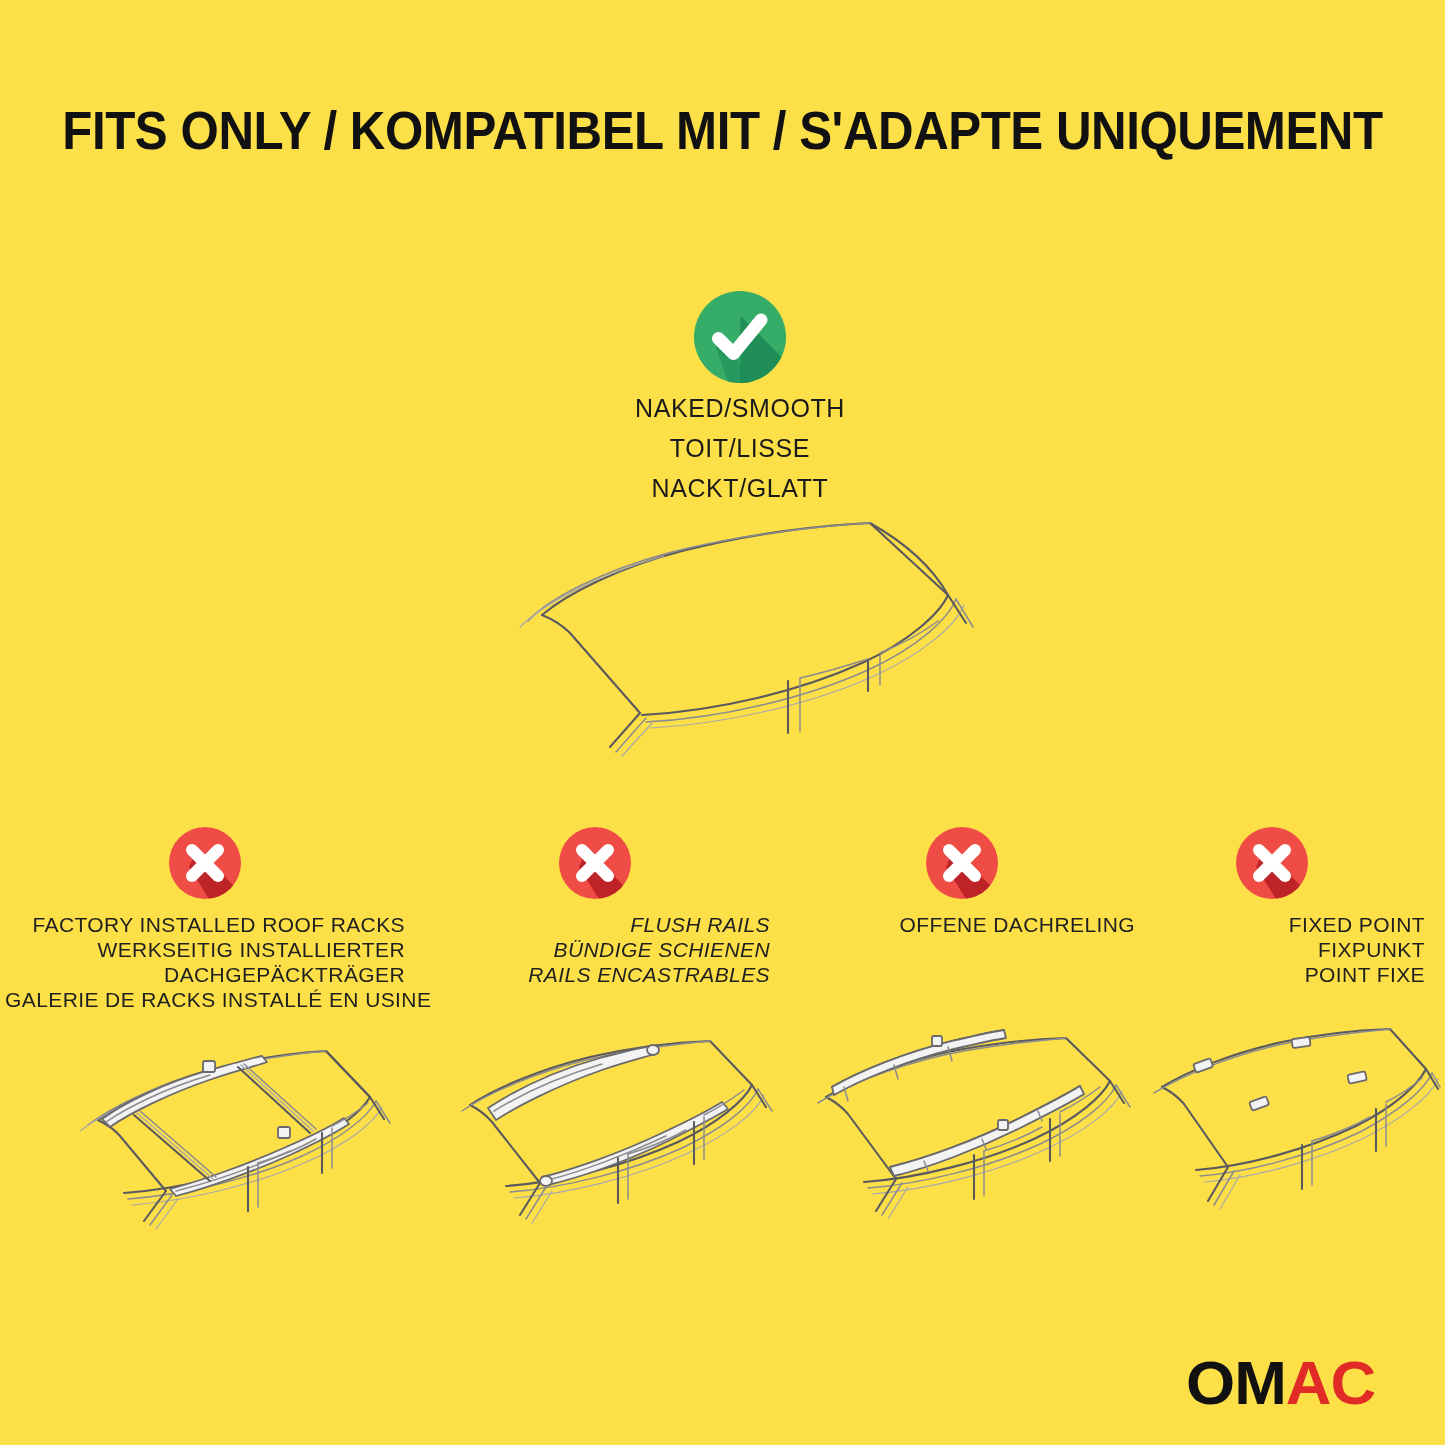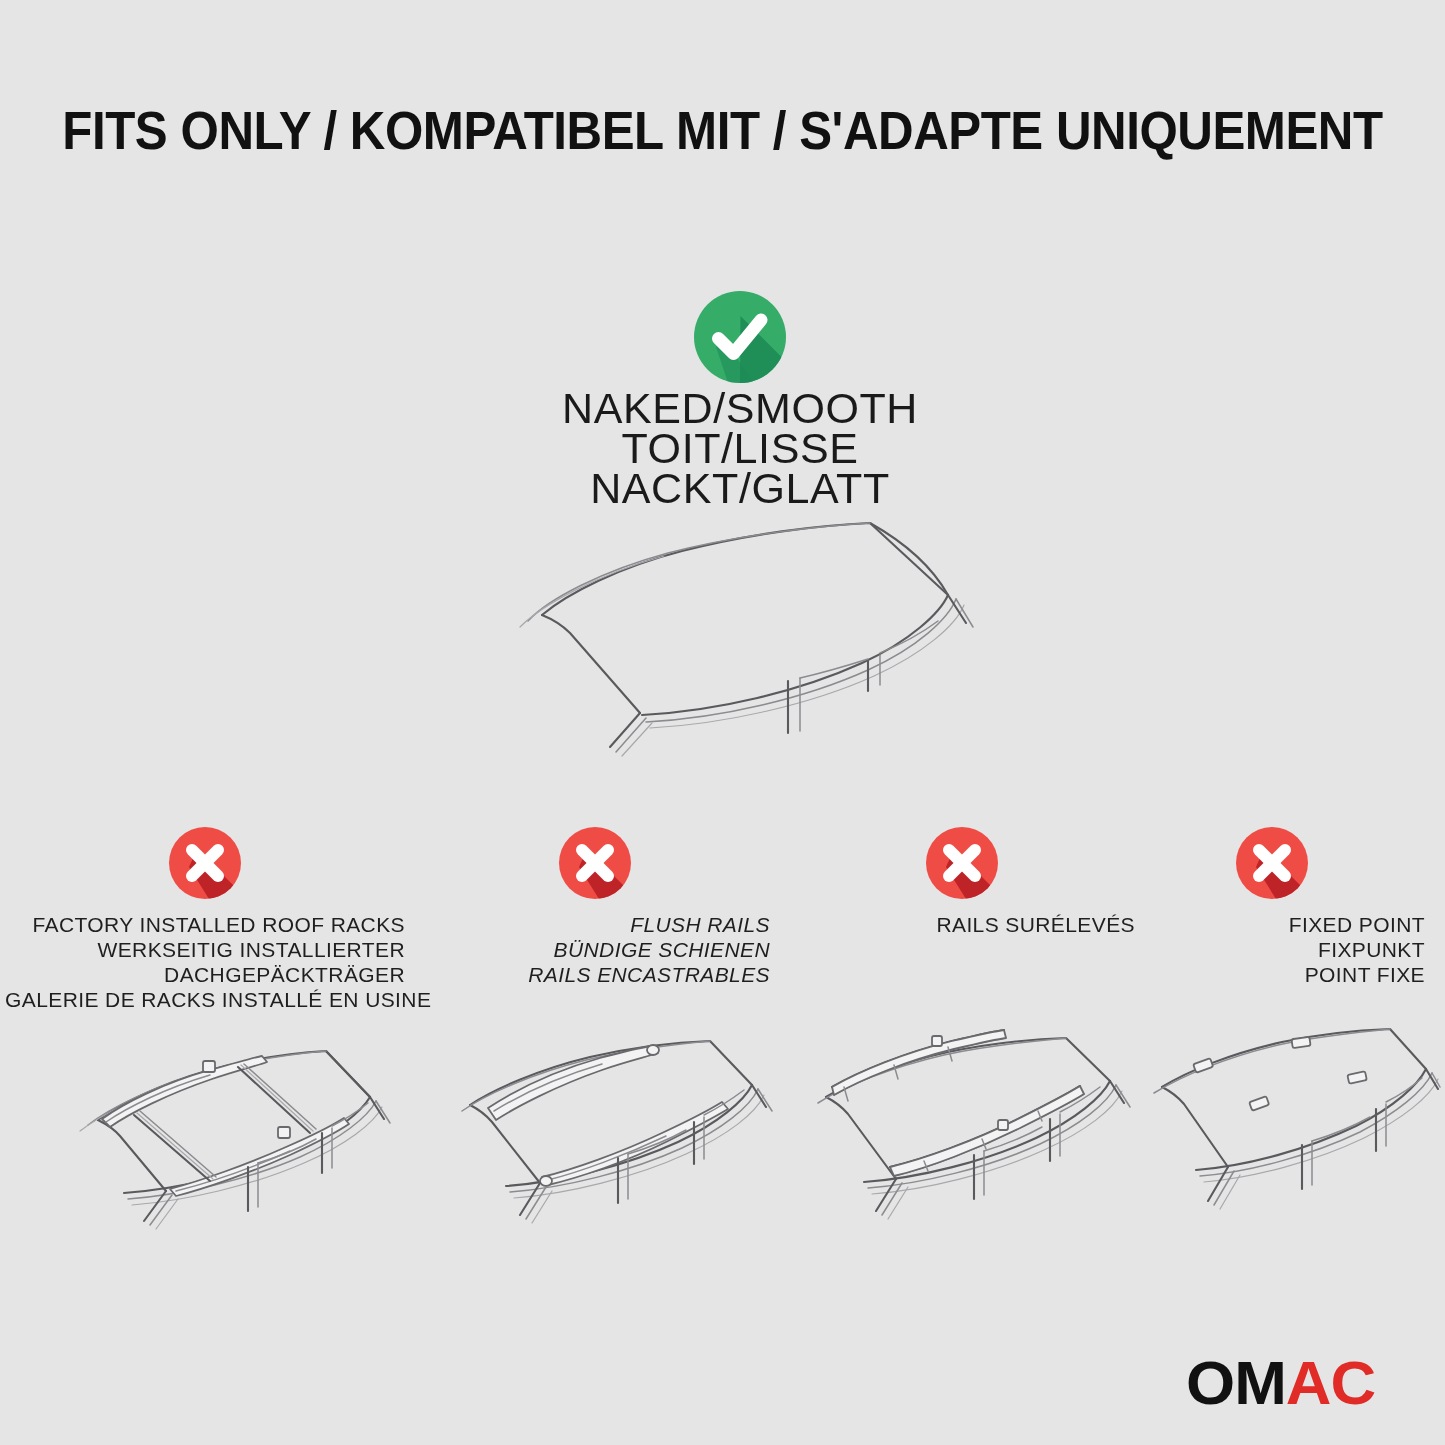--- a/index.html
+++ b/index.html
@@ -4,21 +4,21 @@
 <style>
   html, body {
     margin: 0;
     padding: 0;
     background: #ffffff;
   }
   #page {
     position: relative;
     width: 1445px;
     height: 1445px;
-    background: #e5e5e5;
+    background: #fde047;
     font-family: "Liberation Sans", sans-serif;
     overflow: hidden;
   }
 
   
   .title {
     position: absolute;
     left: 0;
     top: 100px;
     width: 1445px;
@@ -59,21 +59,21 @@
     background: #ef4c46;
   }
 
   
   .ok-label {
     position: absolute;
     width: 520px;
     text-align: center;
     font-family: "Liberation Sans", sans-serif;
     font-weight: 300;
-    font-size: 43px;
+    font-size: 25px;
     line-height: 40px;
     letter-spacing: 0.6px;
     color: #1a1a1a;
   }
   .ok-label div { white-space: nowrap; }
 
   .no-label {
     position: absolute;
     text-align: right;
     font-family: "Liberation Sans", sans-serif;
@@ -301,21 +301,21 @@
     </svg>
     <svg class="glyph" viewBox="0 0 72 72" width="72" height="72">
       <g stroke="#ffffff" stroke-width="12" stroke-linecap="round">
         <line x1="23" y1="23" x2="49" y2="49"></line>
         <line x1="49" y1="23" x2="23" y2="49"></line>
       </g>
     </svg>
   </div>
 
   <div class="no-label" style="left:785px; top:912px; width:350px;">
-    <div>RAILS SURÉLEVÉS</div>
+    <div>OFFENE DACHRELING</div>
   </div>
 
   <div class="illo" style="left:782px; top:1025px;">
     <svg width="350" height="215" viewBox="0 0 350 215">
       <path class="ln" d="M44 72 C70 56 116 38 166 27 C210 18 252 14 284 13 L328 56"></path>
       <path class="ln" d="M328 56 C320 72 294 94 254 113 C204 136 138 153 82 157"></path>
       <path class="ln" d="M44 72 C52 76 60 82 66 89 L114 154"></path>
       <path class="ln-thin" d="M36 78 C62 61 110 42 162 30 C208 20 252 16 284 13"></path>
       <path class="ln-thin" d="M334 60 C326 78 298 100 258 119 C208 142 140 159 86 163"></path>
       <path class="ln-faint" d="M340 66 C332 84 304 106 262 125 C212 148 144 165 90 169"></path>

